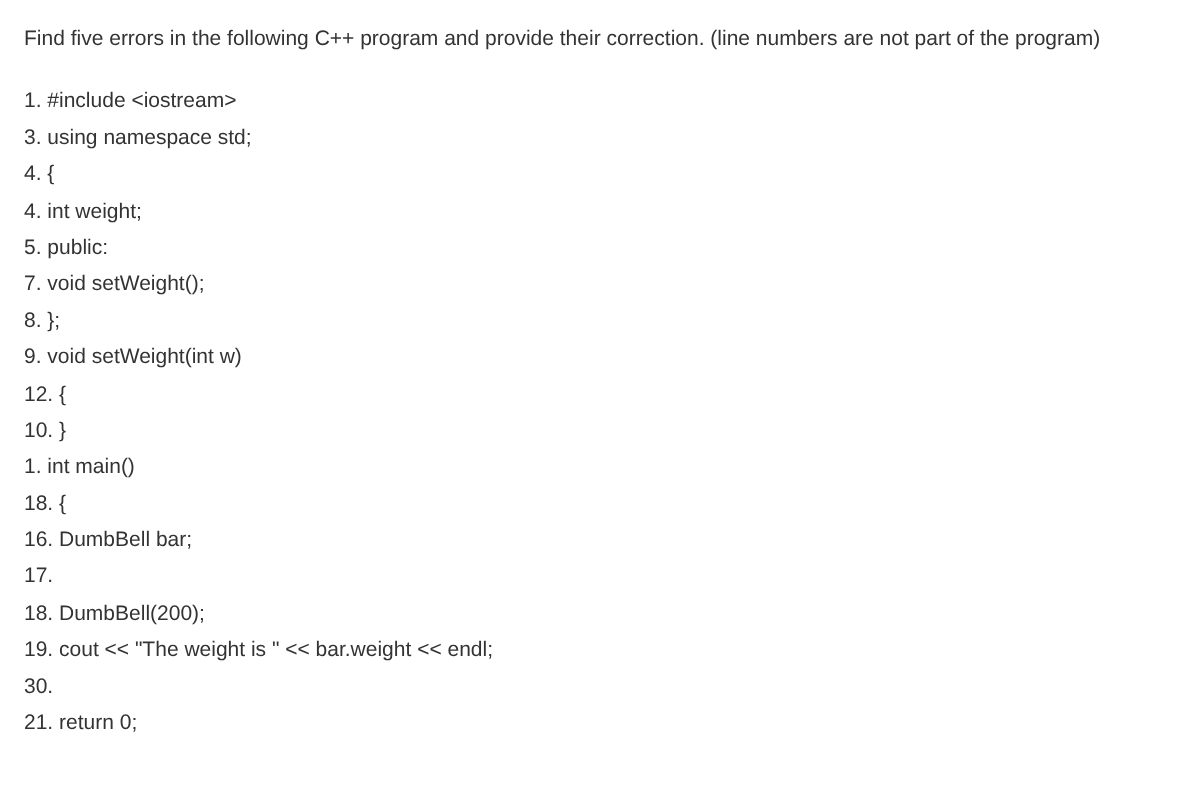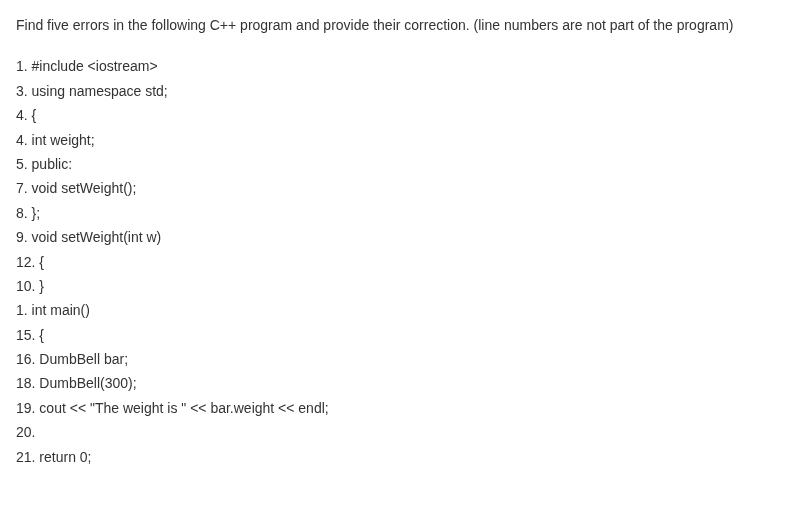--- a/index.html
+++ b/index.html
@@ -34,20 +34,21 @@
   <div class="code-line">3. using namespace std;</div>
   <div class="code-line">4. {</div>
   <div class="code-line">4. int weight;</div>
   <div class="code-line">5. public:</div>
   <div class="code-line">7. void setWeight();</div>
   <div class="code-line">8. };</div>
   <div class="code-line">9. void setWeight(int w)</div>
   <div class="code-line">12. {</div>
   <div class="code-line">10. }</div>
   <div class="code-line">1. int main()</div>
-  <div class="code-line">15. {</div>
+  <div class="code-line">18. {</div>
   <div class="code-line">16.   DumbBell bar;</div>
-  <div class="code-line">18.   DumbBell(300);</div>
+  <div class="code-line">17.</div>
+  <div class="code-line">18.   DumbBell(200);</div>
   <div class="code-line">19.   cout &lt;&lt; "The weight is " &lt;&lt; bar.weight &lt;&lt; endl;</div>
-  <div class="code-line">20.</div>
+  <div class="code-line">30.</div>
   <div class="code-line">21.   return 0;</div>
 
 </div>
 
 </body></html>

